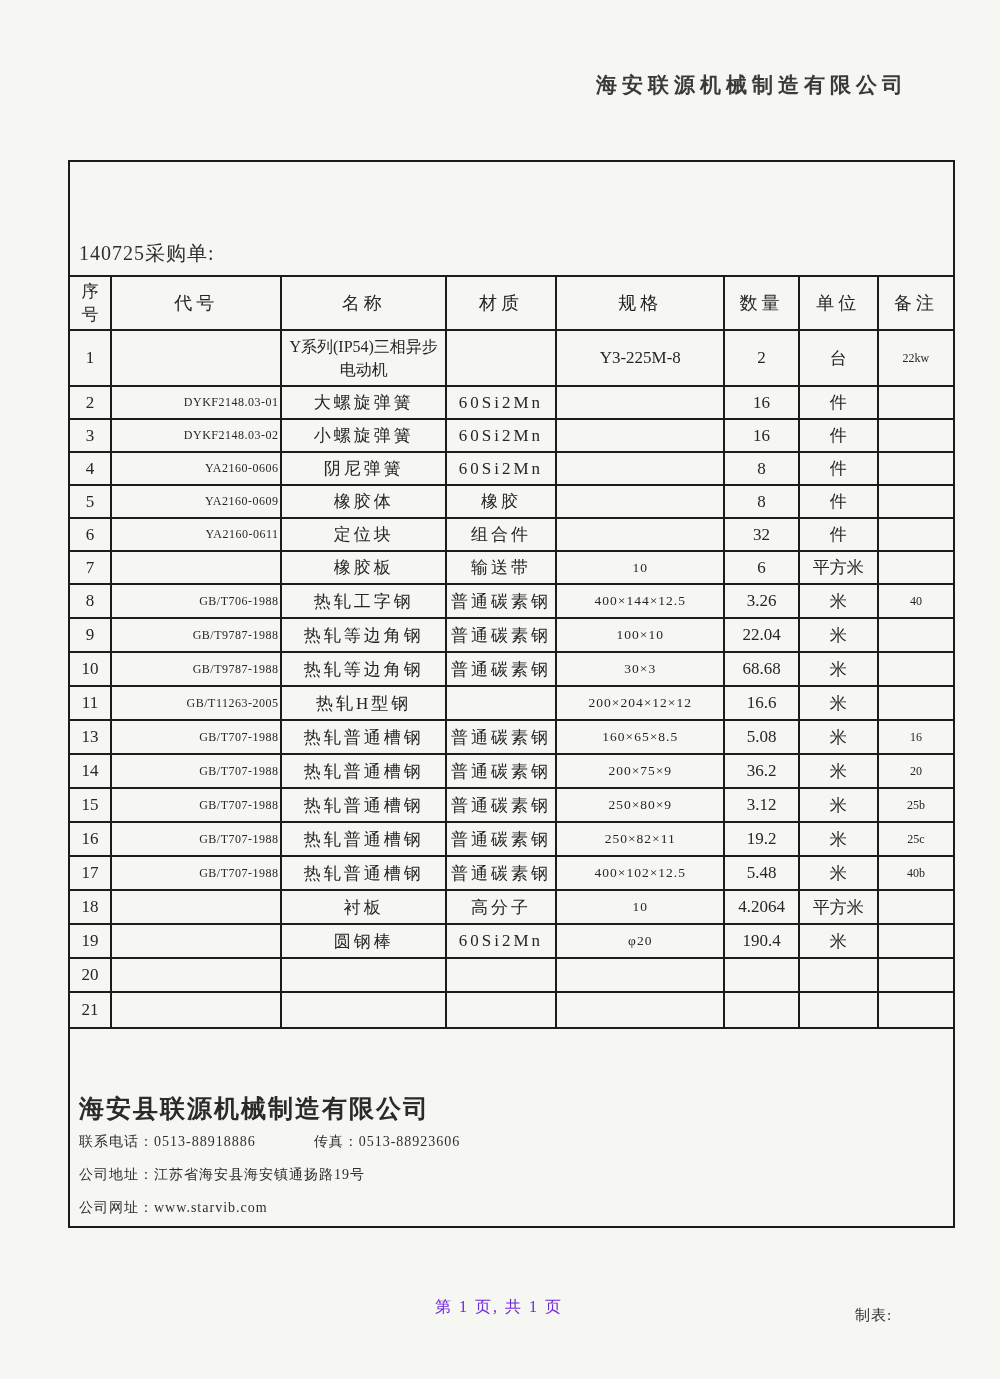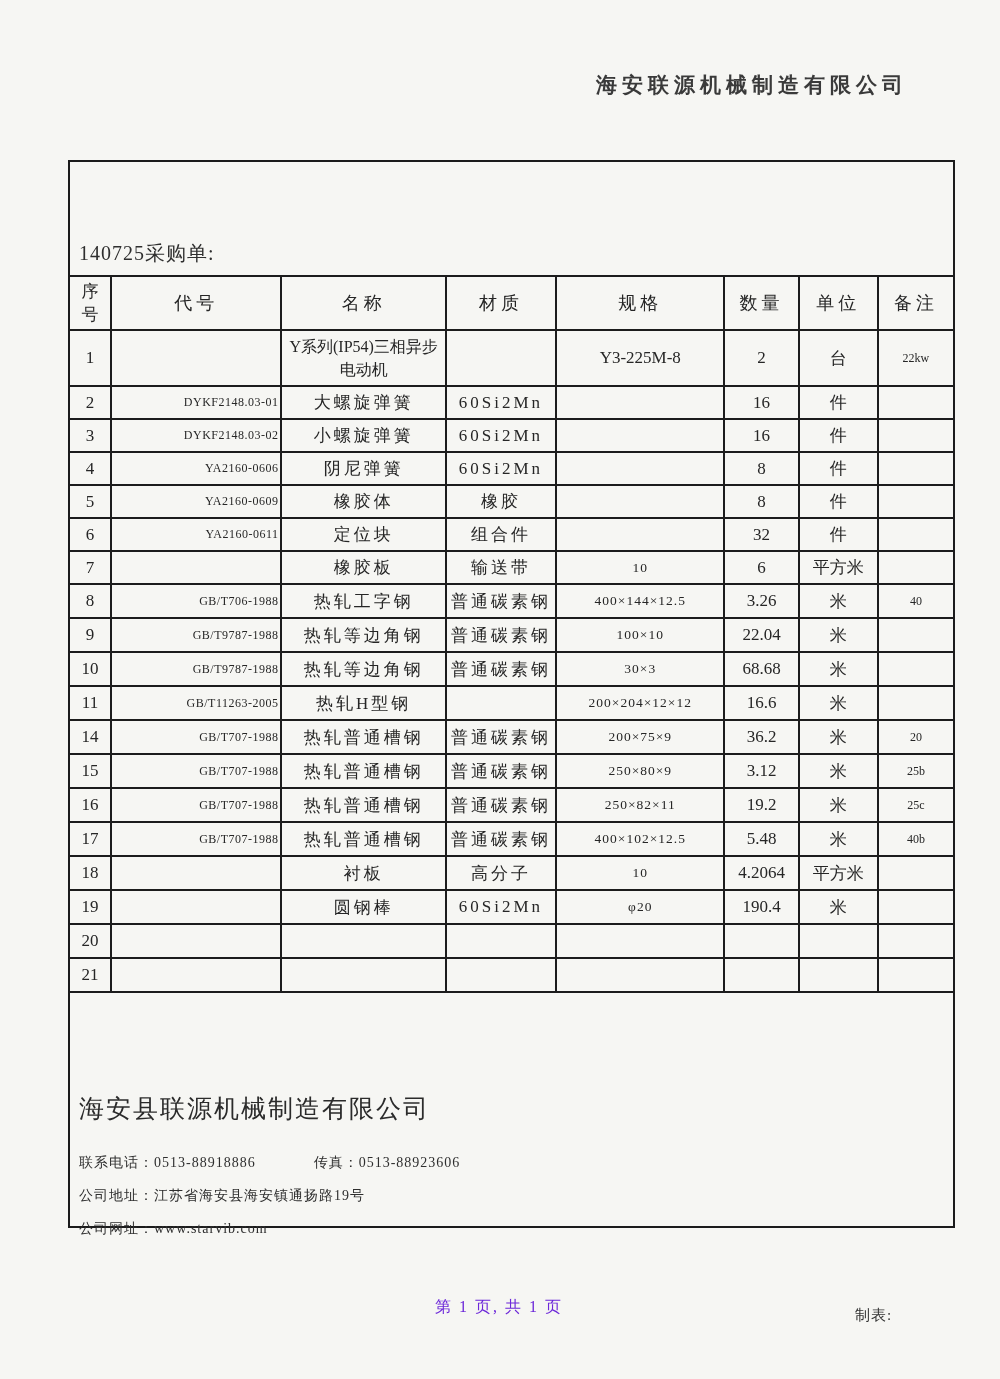--- a/index.html
+++ b/index.html
@@ -57,21 +57,21 @@
   .po td.c1{font-size:12px;letter-spacing:0.5px;text-align:right;}
   .po td.c2,.po td.c3{letter-spacing:3px;}
   .po tbody tr:nth-child(1) td.c2{letter-spacing:0;font-size:16px;line-height:23px;}
   .po tbody tr:nth-child(n+7) td.c4{font-size:13.5px;letter-spacing:1px;}
   .po td.c7{font-size:12px;}
 
   
   .footer-block{
     position:absolute;left:9px;top:930px;width:860px;
   }
-  .f-company{font-size:25px;font-weight:400;letter-spacing:2px;color:#2b2b2b;margin-bottom:21px;}
+  .f-company{font-size:25px;font-weight:700;letter-spacing:2px;color:#2b2b2b;margin-bottom:0;}
   .f-line{font-size:14px;line-height:33px;letter-spacing:1px;color:#2e2e2e;}
   .f-line .gap{display:inline-block;width:58px;}
 
   
   .page-num{position:absolute;left:435px;top:1297px;font-size:16px;letter-spacing:2px;color:#6d28d9;}
   .maker{position:absolute;left:855px;top:1300px;font-size:15px;letter-spacing:1px;color:#333;margin-top:6px;}
 </style>
 </head>
 <body>
 
@@ -211,20 +211,30 @@
             <td class="c0">11</td>
             <td class="c1">GB/T11263-2005</td>
             <td class="c2">热轧H型钢</td>
             <td class="c3"></td>
             <td class="c4">200×204×12×12</td>
             <td class="c5">16.6</td>
             <td class="c6">米</td>
             <td class="c7"></td>
           </tr>
           <tr>
+            <td class="c0">13</td>
+            <td class="c1">GB/T707-1988</td>
+            <td class="c2">热轧普通槽钢</td>
+            <td class="c3">普通碳素钢</td>
+            <td class="c4">160×65×8.5</td>
+            <td class="c5">5.08</td>
+            <td class="c6">米</td>
+            <td class="c7">16</td>
+          </tr>
+          <tr>
             <td class="c0">14</td>
             <td class="c1">GB/T707-1988</td>
             <td class="c2">热轧普通槽钢</td>
             <td class="c3">普通碳素钢</td>
             <td class="c4">200×75×9</td>
             <td class="c5">36.2</td>
             <td class="c6">米</td>
             <td class="c7">20</td>
           </tr>
           <tr>

